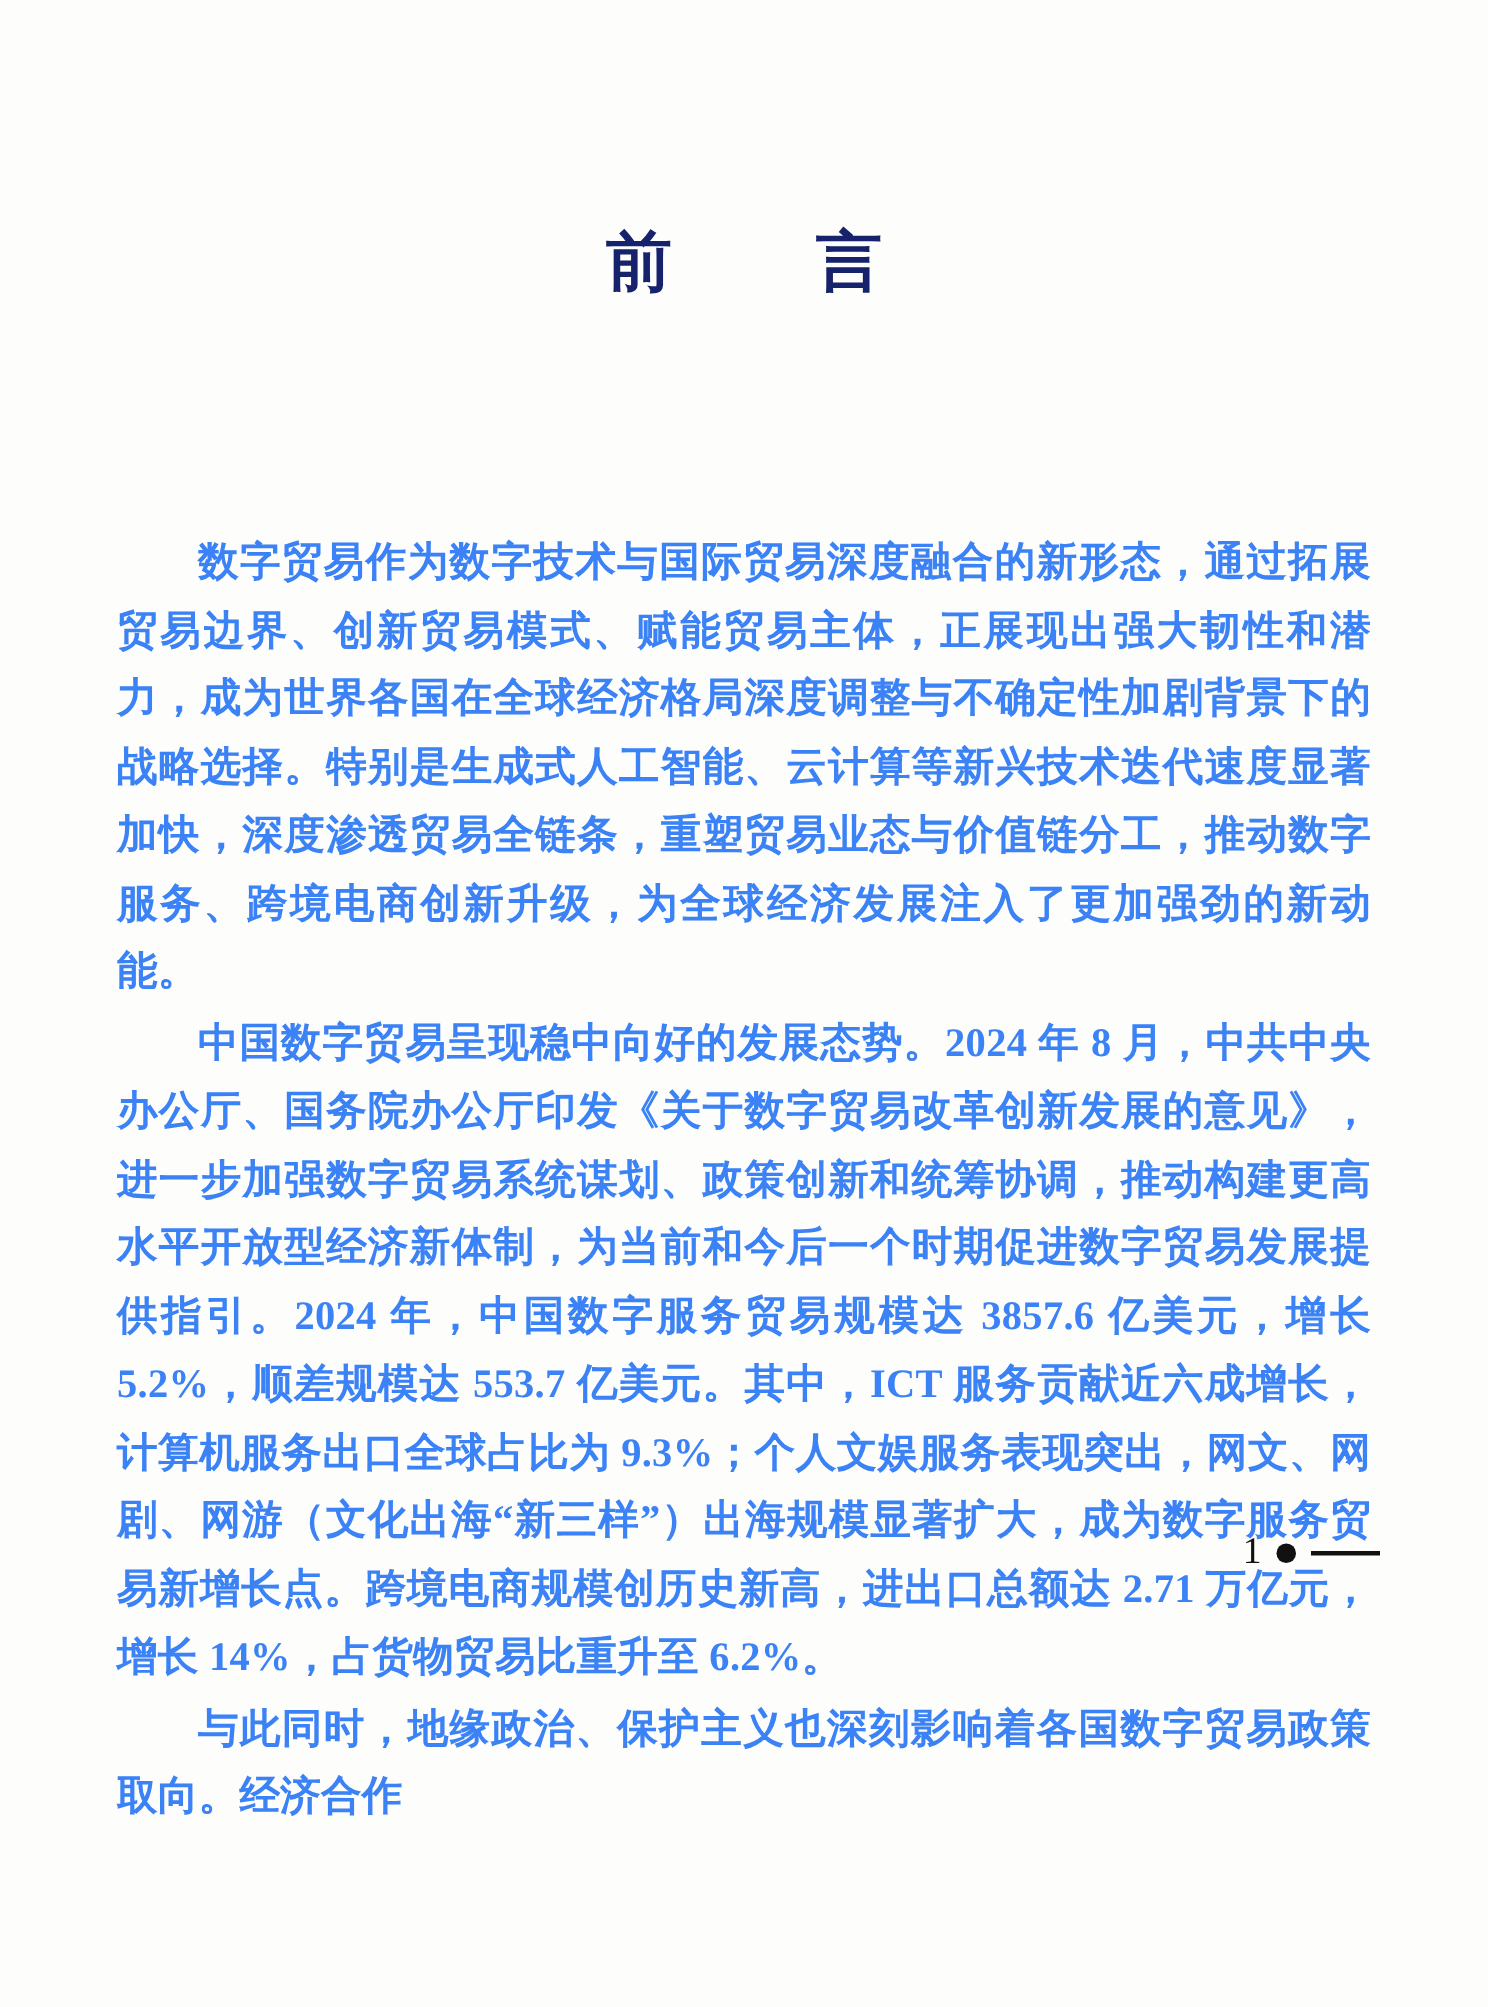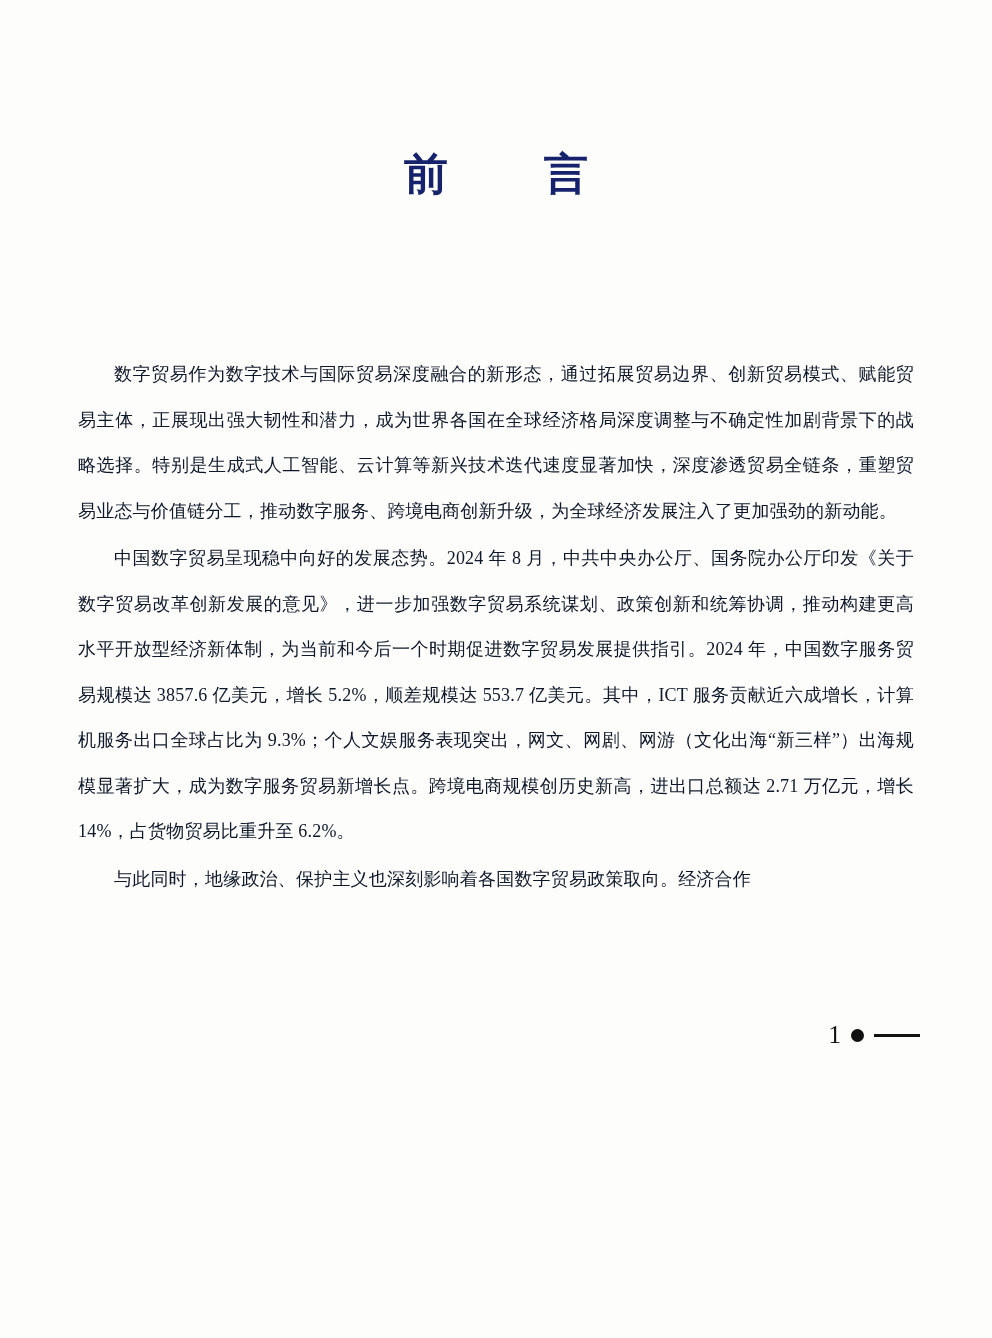--- a/index.html
+++ b/index.html
@@ -34,28 +34,29 @@
     text-indent: 26px;
   }
   .body-wrap {
     position: absolute;
     top: 352px;
     left: 78px;
     width: 836px;
   }
   p.para {
     margin: 0 0 2px 0;
-    font-size: 18px;
+    font-size: 27px;
     line-height: 45.5px;
     text-align: justify;
     text-justify: inter-ideograph;
     text-indent: 2em;
-    color: #0f172a;
+    color: #3b82f6;
     font-family: "Liberation Serif", serif;
     letter-spacing: 0.2px;
+    font-weight: bold;
   }
   .footer {
     position: absolute;
     right: 72px;
     bottom: 32px;
     display: flex;
     align-items: center;
     gap: 10px;
   }
   .pagenum {

